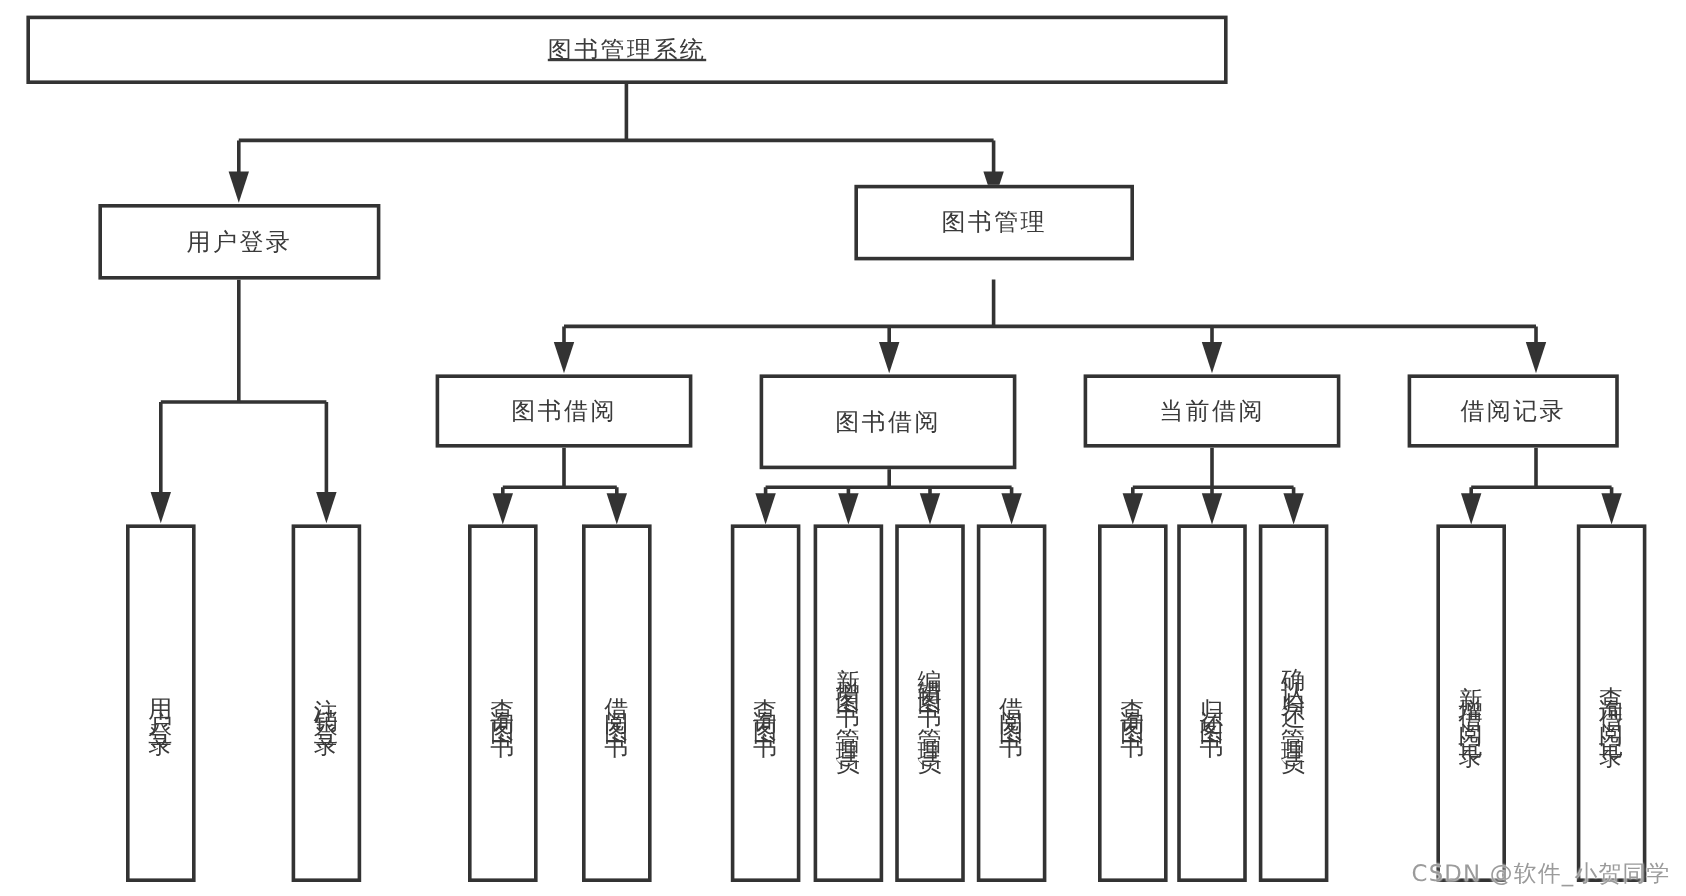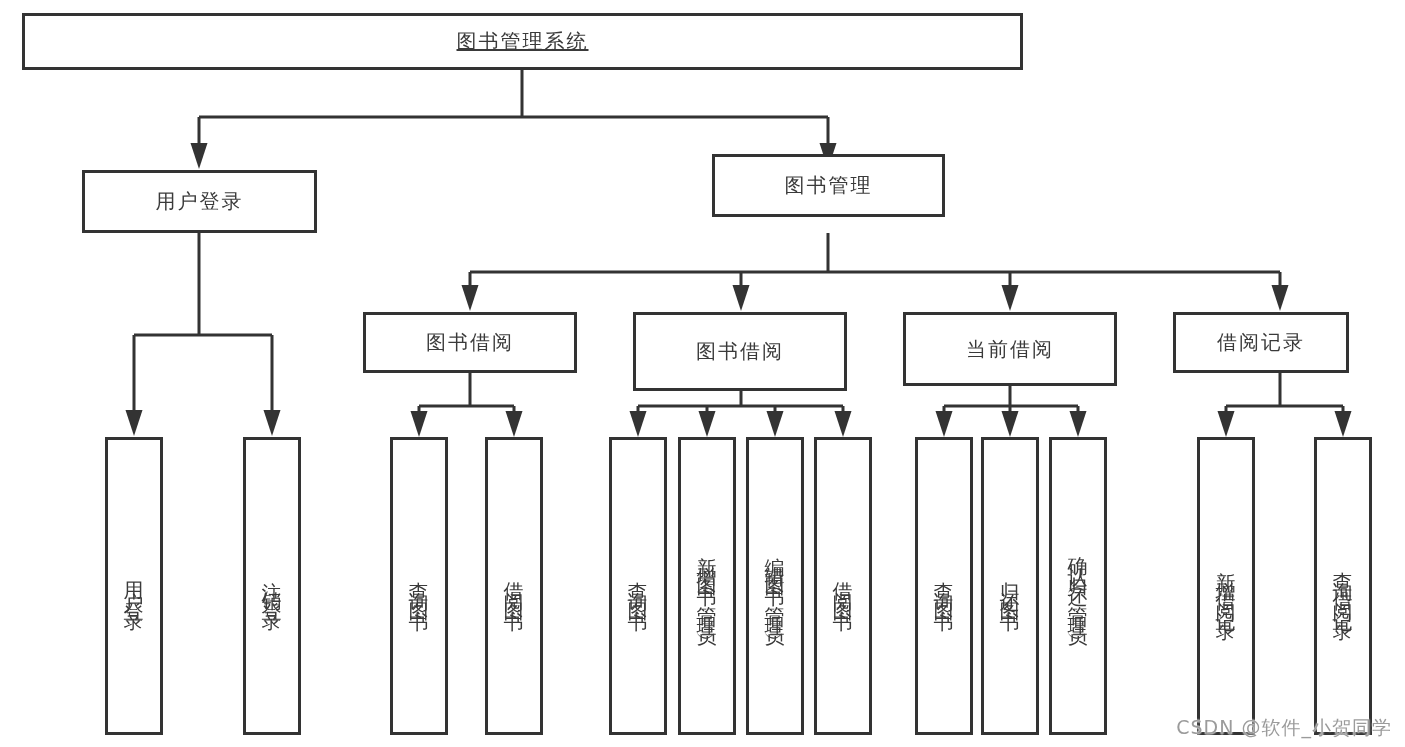--- a/index.html
+++ b/index.html
@@ -84,21 +84,21 @@
   <div class="node hbox" style="left:712px;top:154px;width:233px;height:63px;">
     <span class="label">图书管理</span>
   </div>
 
   <div class="node hbox" style="left:363px;top:312px;width:214px;height:61px;">
     <span class="label">图书借阅</span>
   </div>
   <div class="node hbox" style="left:633px;top:312px;width:214px;height:79px;">
     <span class="label">图书借阅</span>
   </div>
-  <div class="node hbox" style="left:903px;top:312px;width:214px;height:74px;">
+  <div class="node hbox" style="left:903px;top:312px;width:214px;height:61px;">
     <span class="label">当前借阅</span>
   </div>
   <div class="node hbox" style="left:1173px;top:312px;width:176px;height:61px;">
     <span class="label">借阅记录</span>
   </div>
 
   <div class="node vbox" style="left:105px;top:437px;width:58px;height:298px;">
     <span class="label">用户登录</span>
   </div>
   <div class="node vbox" style="left:243px;top:437px;width:58px;height:298px;">

